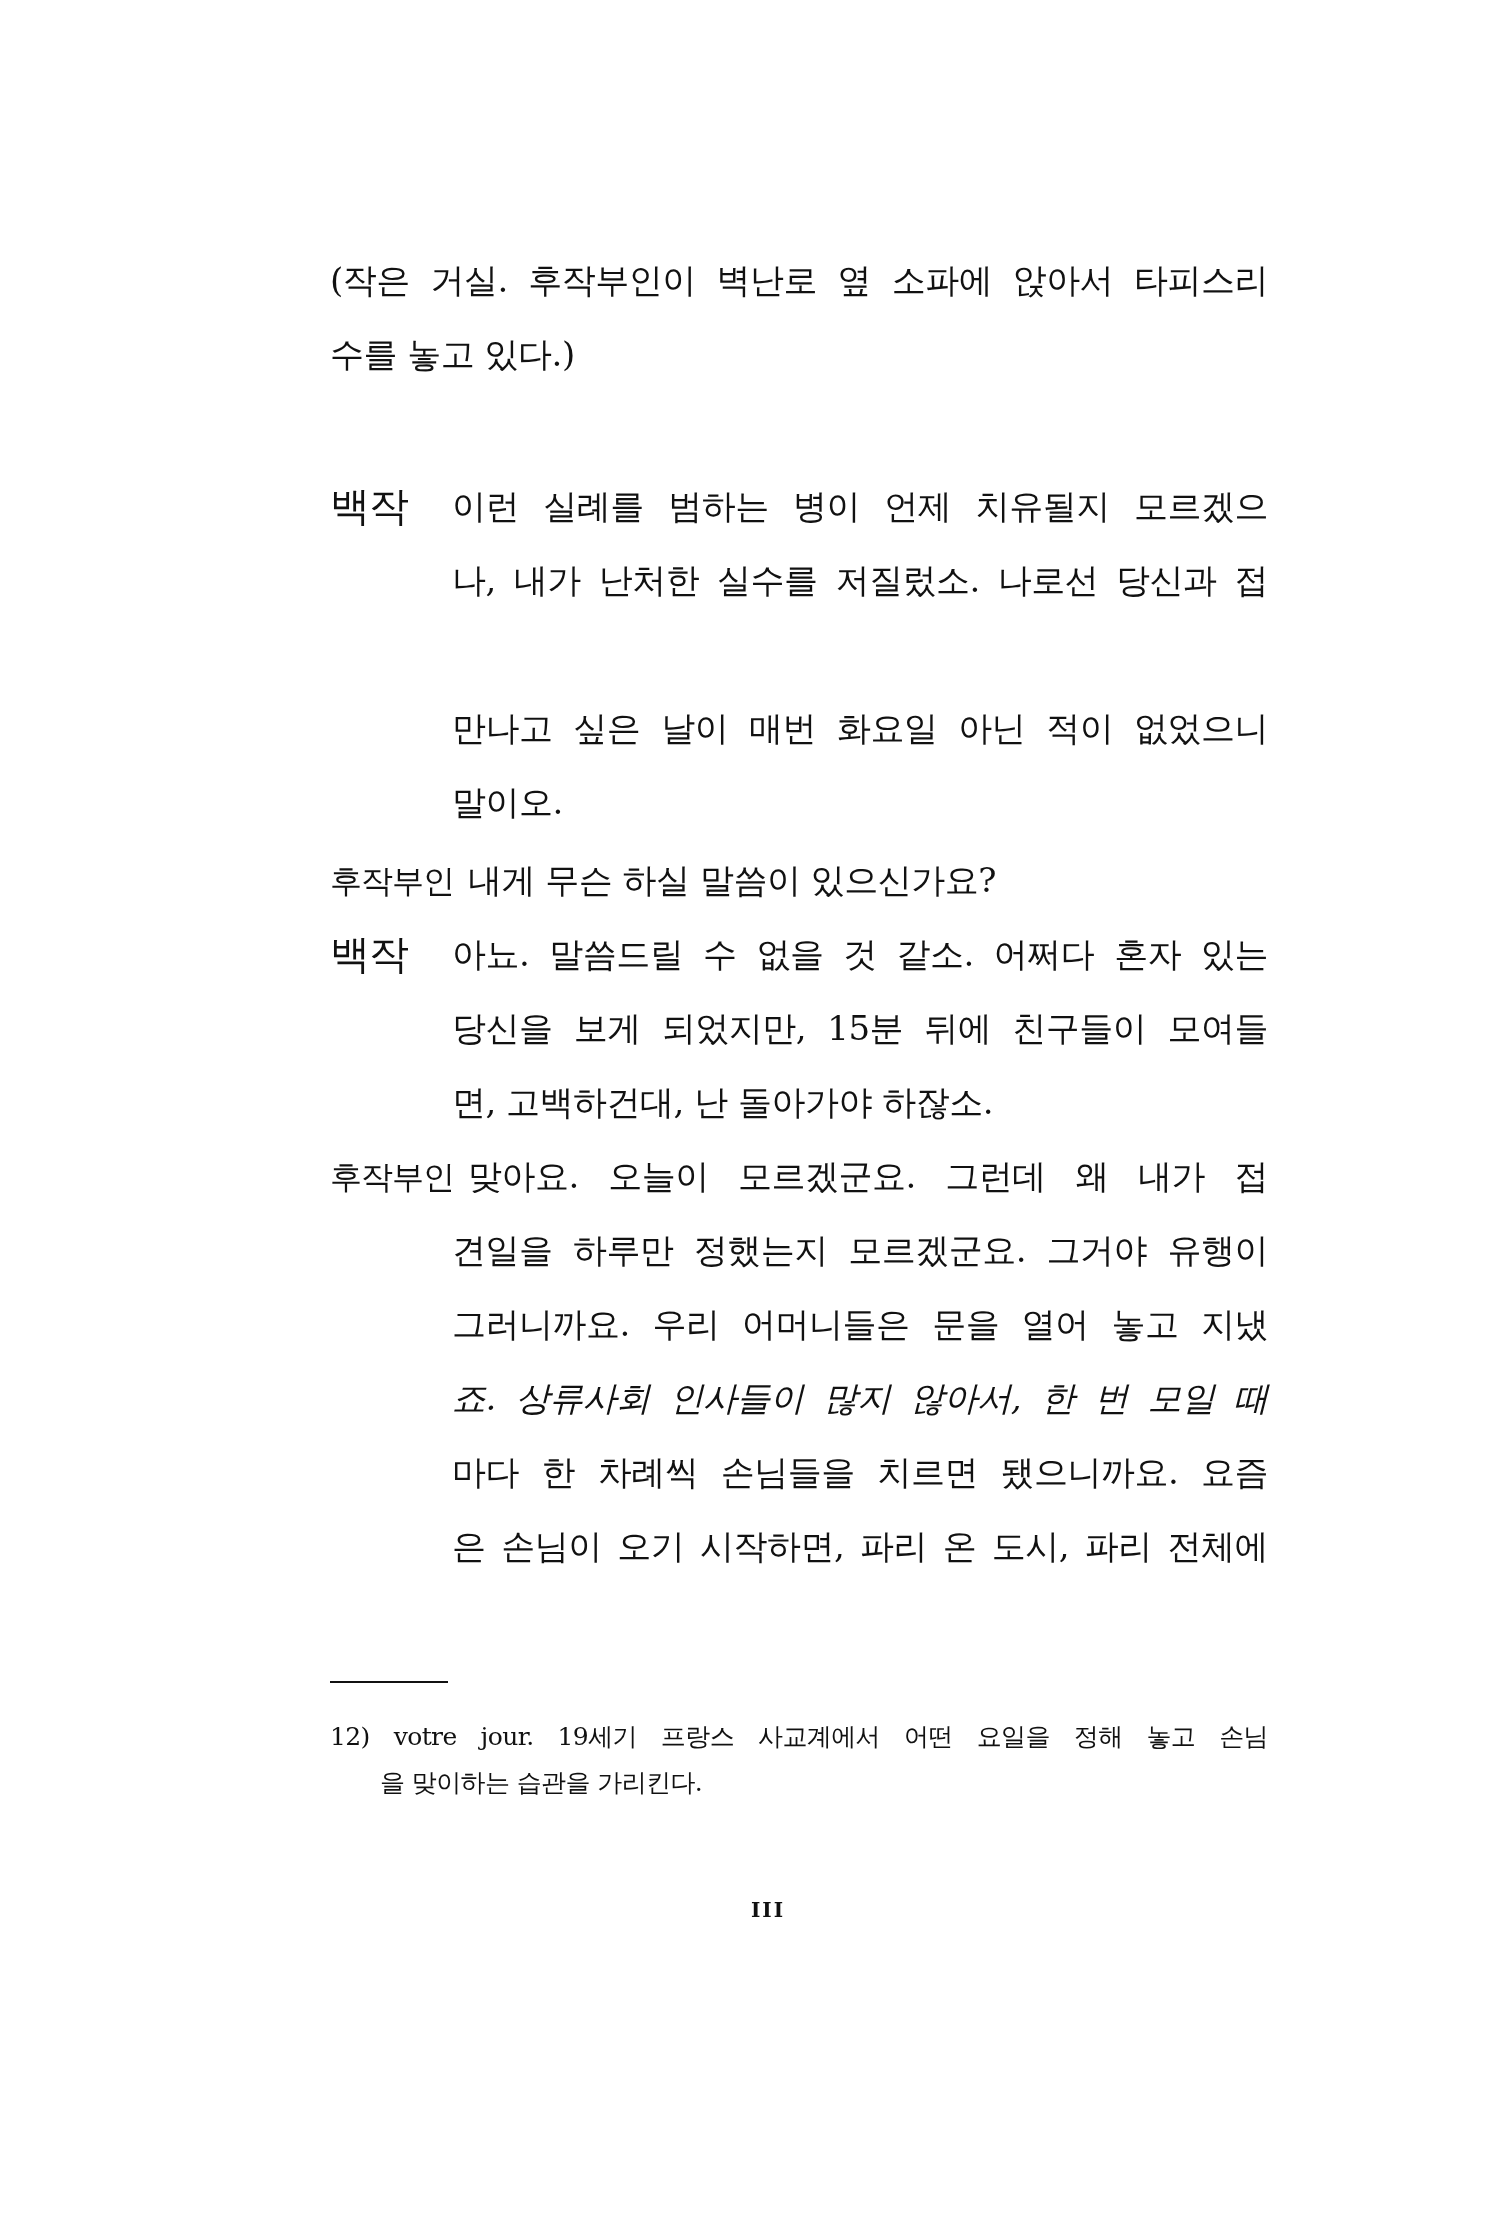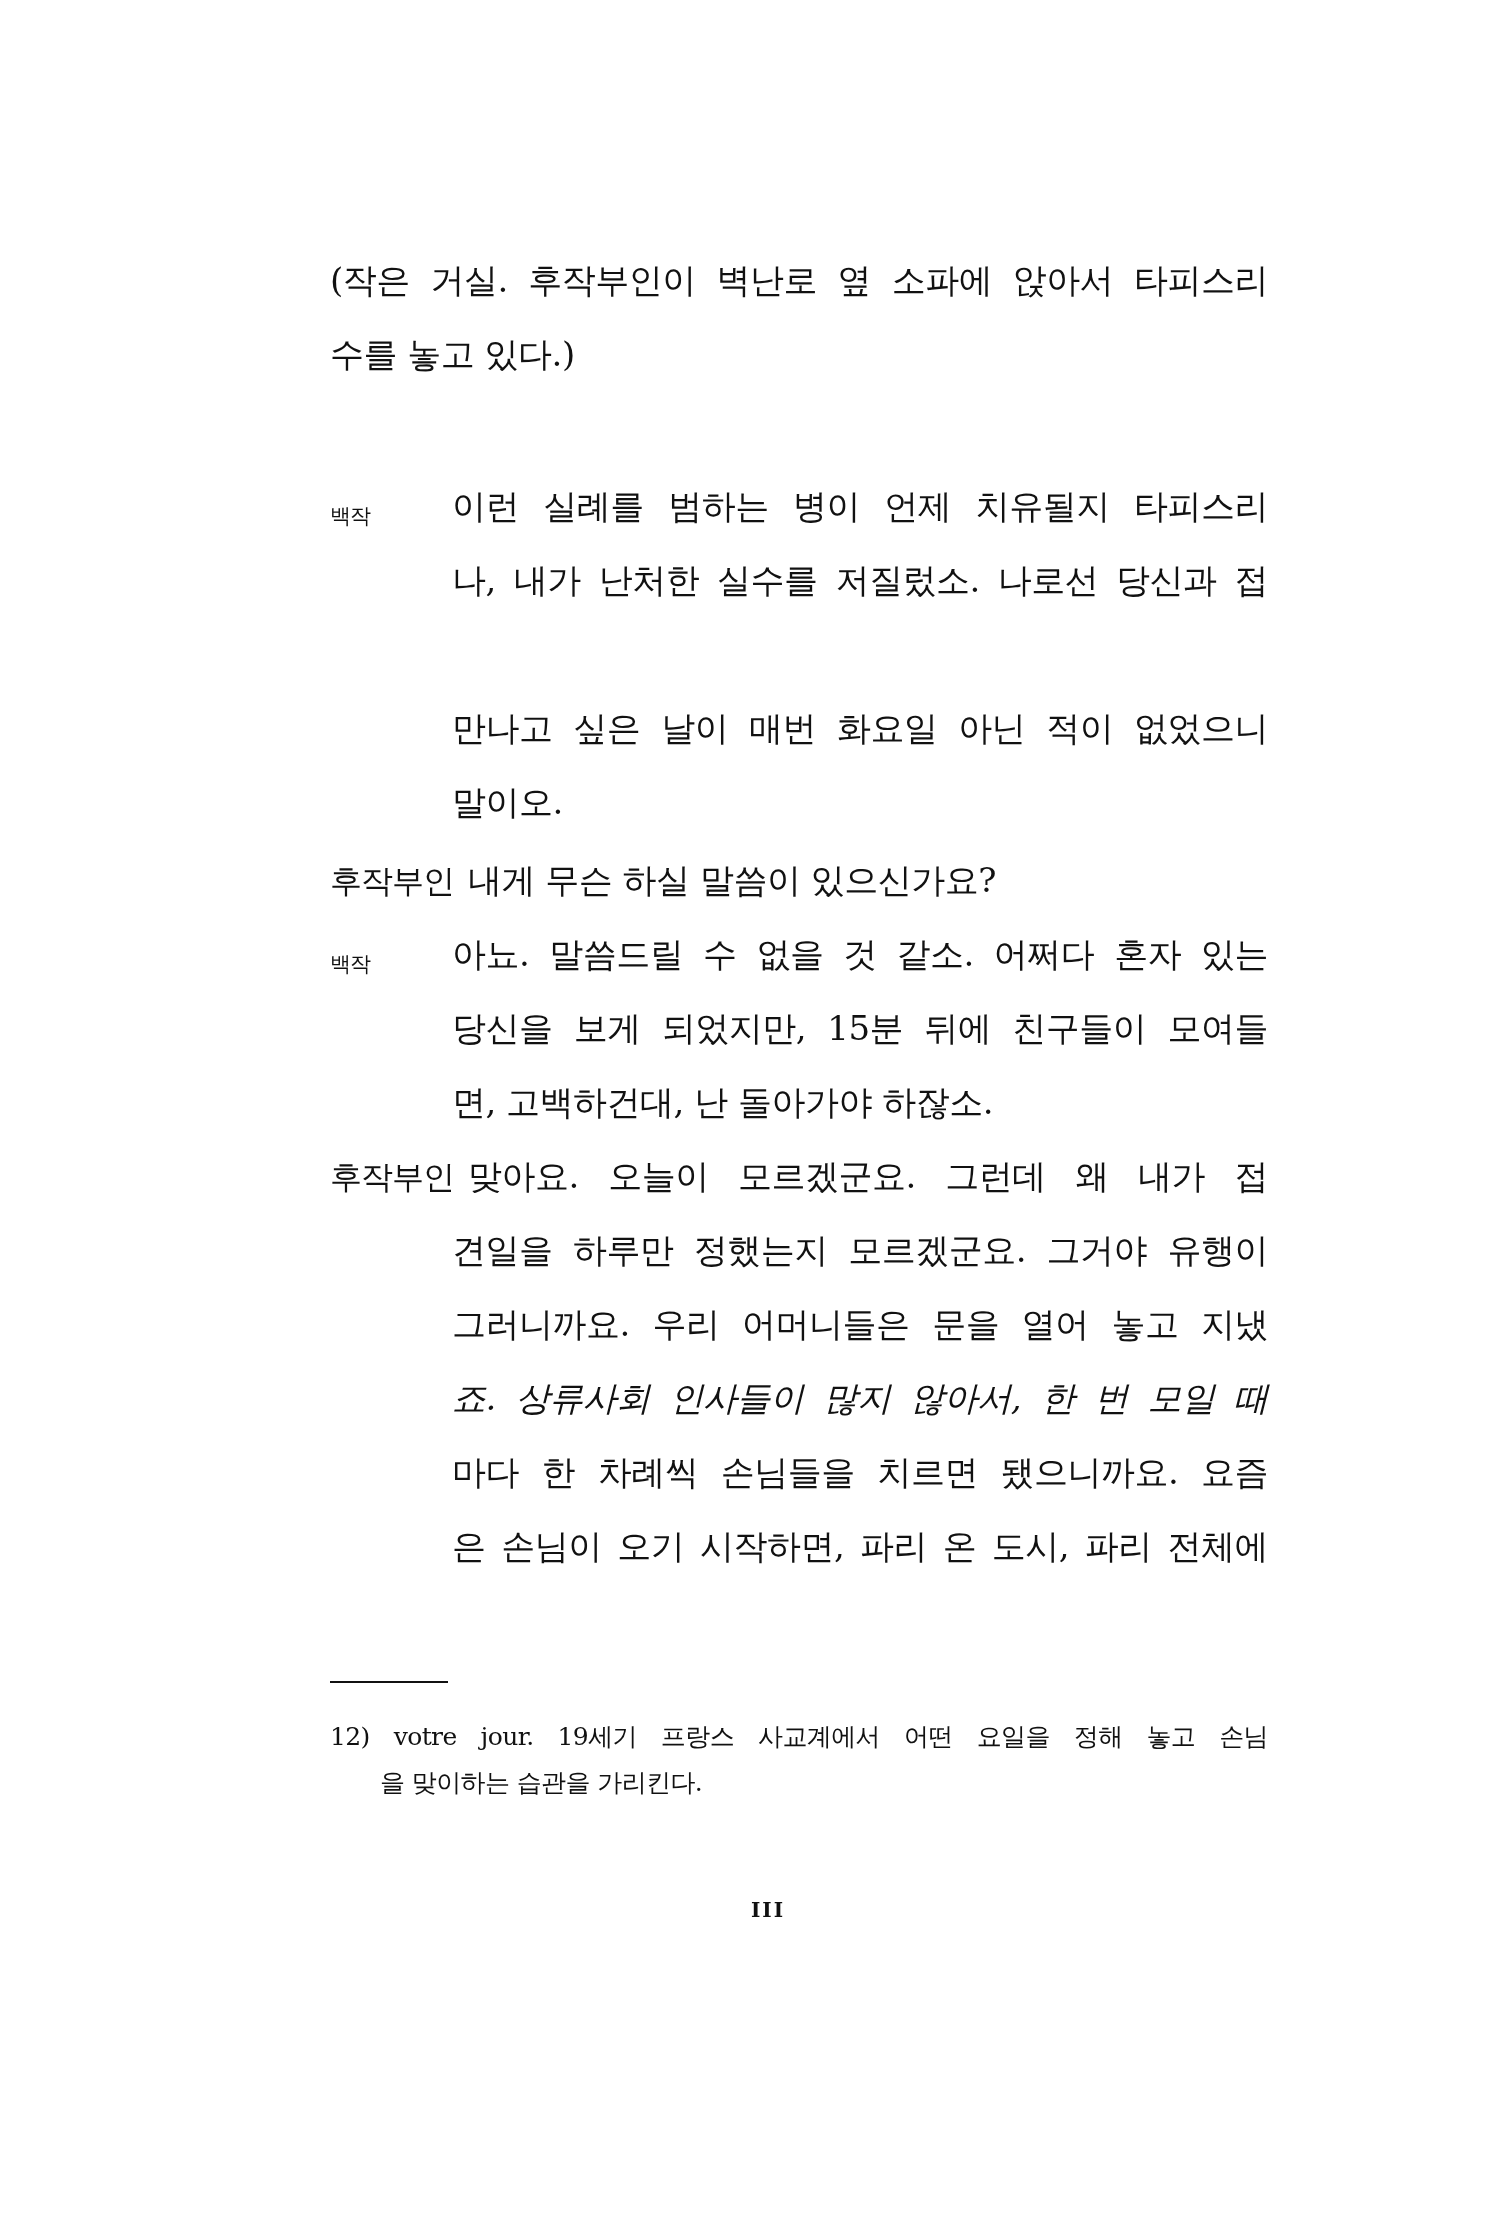--- a/index.html
+++ b/index.html
@@ -14,26 +14,25 @@
     text-align: justify;
     text-align-last: justify;
     letter-spacing: -0.5px;
   }
   .line.last { text-align-last: left; }
   .stage { left: 330px; width: 938px; }
   .body-line { left: 452px; width: 816px; }
   .speaker {
     position: absolute;
     left: 330px;
-    font-family: Liberation Mono, monospace;
-    font-size: 21px;
+    font-family: Liberation Sans, sans-serif;
+    font-size: 40px;
     line-height: 44px;
     white-space: nowrap;
     letter-spacing: -1px;
-    margin-top: 12px;
   }
   .speaker-inline { left: 330px; width: 938px; }
   .speaker-inline .spk {
     font-family: "DejaVu Sans", "Liberation Sans", sans-serif;
     font-size: 32px;
     letter-spacing: -1px;
     margin-right: 14px;
   }
   sup.fnref { font-size: 18px; vertical-align: 12px; letter-spacing: -1px; line-height: 0; }
   .rule { position: absolute; left: 330px; top: 1681px; width: 118px; height: 2px; background: #111111; }
@@ -54,21 +53,21 @@
 </style>
 </head>
 <body>
 
 <div class="page">
 
   <div class="line stage" style="top:258px;">(작은 거실. 후작부인이 벽난로 옆 소파에 앉아서 타피스리</div>
   <div class="line stage last" style="top:332px;">수를 놓고 있다.)</div>
 
   <div class="speaker" style="top:484px;">백작</div>
-  <div class="line body-line" style="top:484px;">이런 실례를 범하는 병이 언제 치유될지 타피스리</div>
+  <div class="line body-line" style="top:484px;">이런 실례를 범하는 병이 언제 치유될지 모르겠으</div>
   <div class="line body-line" style="top:558px;">나, 내가 난처한 실수를 저질렀소. 나로선 당신과 접</div>
   <div class="line body-line" style="top:706px;">만나고 싶은 날이 매번 화요일 아닌 적이 없었으니</div>
   <div class="line body-line last" style="top:780px;">말이오.</div>
 
   <div class="line speaker-inline last" style="top:858px;"><span class="spk">후작부인</span><span>내게 무슨 하실 말씀이 있으신가요?</span></div>
 
   <div class="speaker" style="top:932px;">백작</div>
   <div class="line body-line" style="top:932px;">아뇨. 말씀드릴 수 없을 것 같소. 어쩌다 혼자 있는</div>
   <div class="line body-line" style="top:1006px;">당신을 보게 되었지만, 15분 뒤에 친구들이 모여들</div>
   <div class="line body-line last" style="top:1080px;">면, 고백하건대, 난 돌아가야 하잖소.</div>

